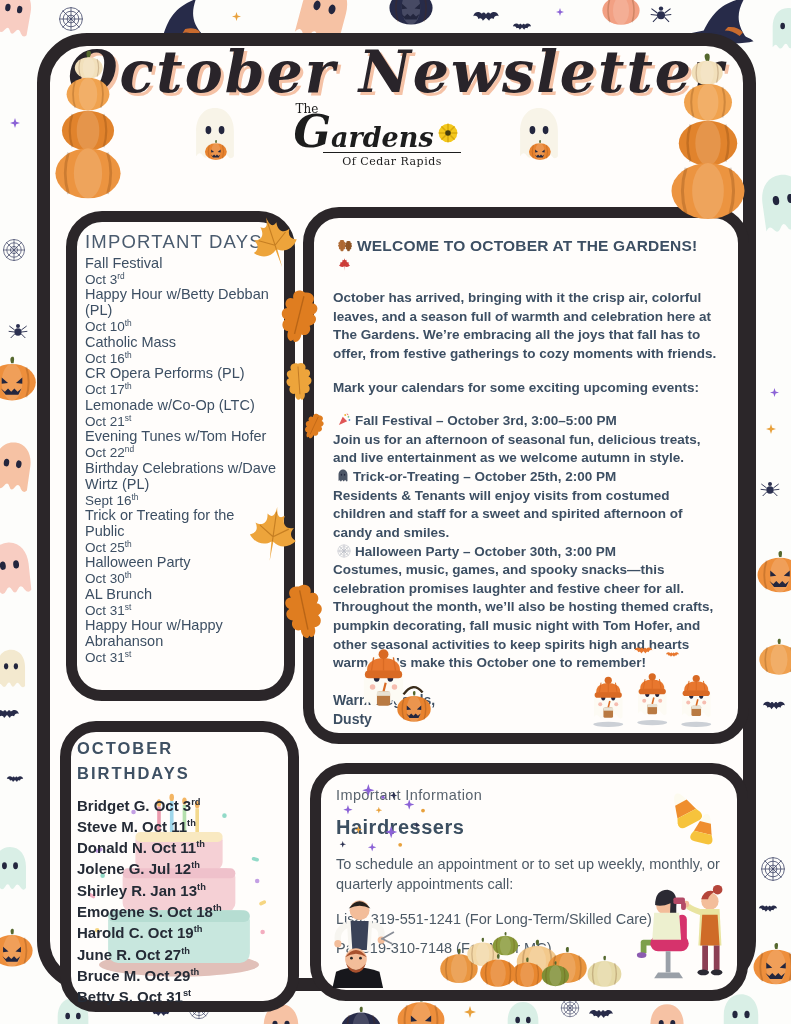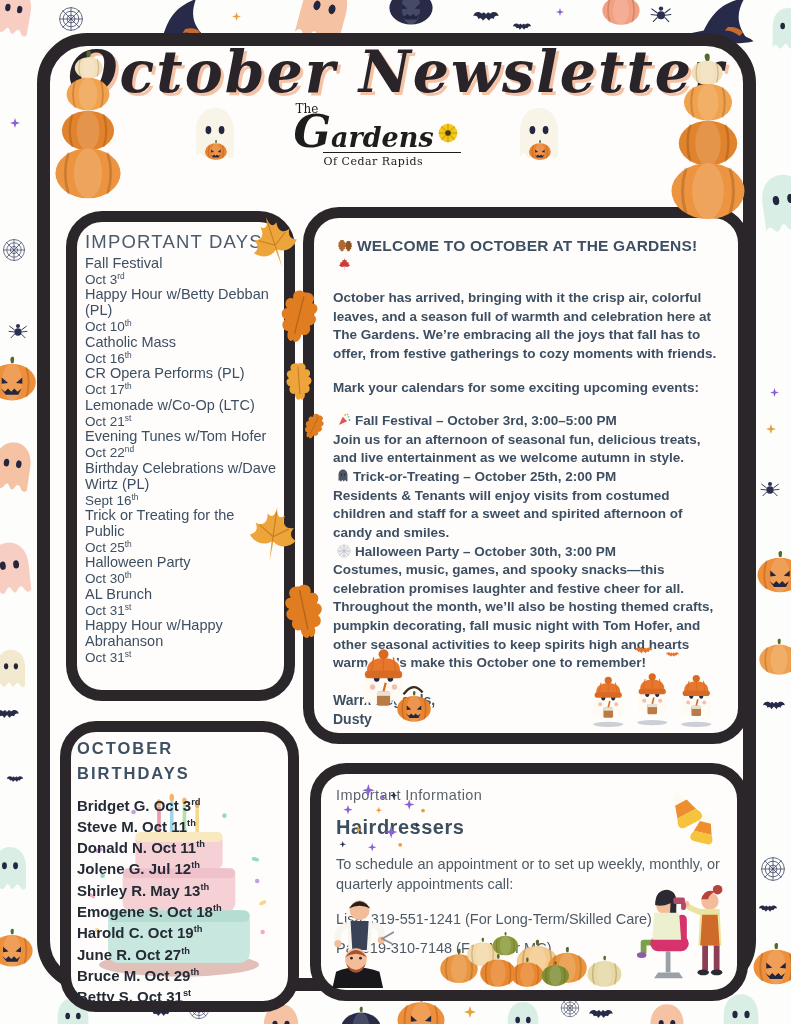--- a/index.html
+++ b/index.html
@@ -20,21 +20,21 @@
   .logo-row { position:absolute; left:37px; top:102px; width:680px; z-index:2;
               display:flex; justify-content:center; align-items:center; gap:52px; }
   .logo { text-align:left; }
   .logo-the { font-family:"DejaVu Serif", serif; font-size:12px; color:#1d1d1d; margin-bottom:-7px; margin-left:2px; }
   .logo-main { display:flex; align-items:center; font-family:"DejaVu Serif", serif; font-style:italic;
                font-weight:bold; font-size:27px; color:#1d1d1d; line-height:1.05; }
   .logo-main span::first-letter { font-size:44px; }
   .logo-flower { width:26px; height:26px; margin-left:1px; margin-top:2px; }
   .logo-sub { font-family:"DejaVu Serif", serif; font-size:11px; color:#1d1d1d;
               border-top:1.5px solid #1d1d1d; padding-top:2px; margin-top:-3px; margin-left:30px;
-              letter-spacing:0.5px; white-space:nowrap; }
+              letter-spacing:0.5px; white-space:nowrap;text-align:center; }
 
   .box { position:absolute; background:#fffdfb; border:11px solid #2b2629; border-radius:36px;
          z-index:2; text-align:left;margin-top:35px; }
 
   .important { left:66px; top:176px; width:229px; height:490px; padding:9px 8px; }
   .id-title { font-size:18.5px; letter-spacing:1.2px; color:#4a5b6e; margin-bottom:3px; }
   .id-name { font-weight:normal; font-size:14.5px; color:#3d4f63; line-height:1.1; }
   .id-date { font-size:13.5px; color:#3d4f63; line-height:1.15; }
   sup { font-size:0.62em; vertical-align:super; line-height:0; }
 
@@ -581,21 +581,21 @@
   <div class="b-list">
 
       <div class="b-entry"><span>Bridget G. Oct 3</span><sup>rd</sup></div>
 
       <div class="b-entry"><span>Steve M. Oct 11</span><sup>th</sup></div>
 
       <div class="b-entry"><span>Donald N. Oct 11</span><sup>th</sup></div>
 
       <div class="b-entry"><span>Jolene G. Jul 12</span><sup>th</sup></div>
 
-      <div class="b-entry"><span>Shirley R. May 13</span><sup>th</sup></div>
+      <div class="b-entry"><span>Shirley R. Jan 13</span><sup>th</sup></div>
 
       <div class="b-entry"><span>Emogene S. Oct 18</span><sup>th</sup></div>
 
       <div class="b-entry"><span>Harold C. Oct 19</span><sup>th</sup></div>
 
       <div class="b-entry"><span>June R. Oct 27</span><sup>th</sup></div>
 
       <div class="b-entry"><span>Bruce M. Oct 29</span><sup>th</sup></div>
 
       <div class="b-entry"><span>Betty S. Oct 31</span><sup>st</sup></div>

